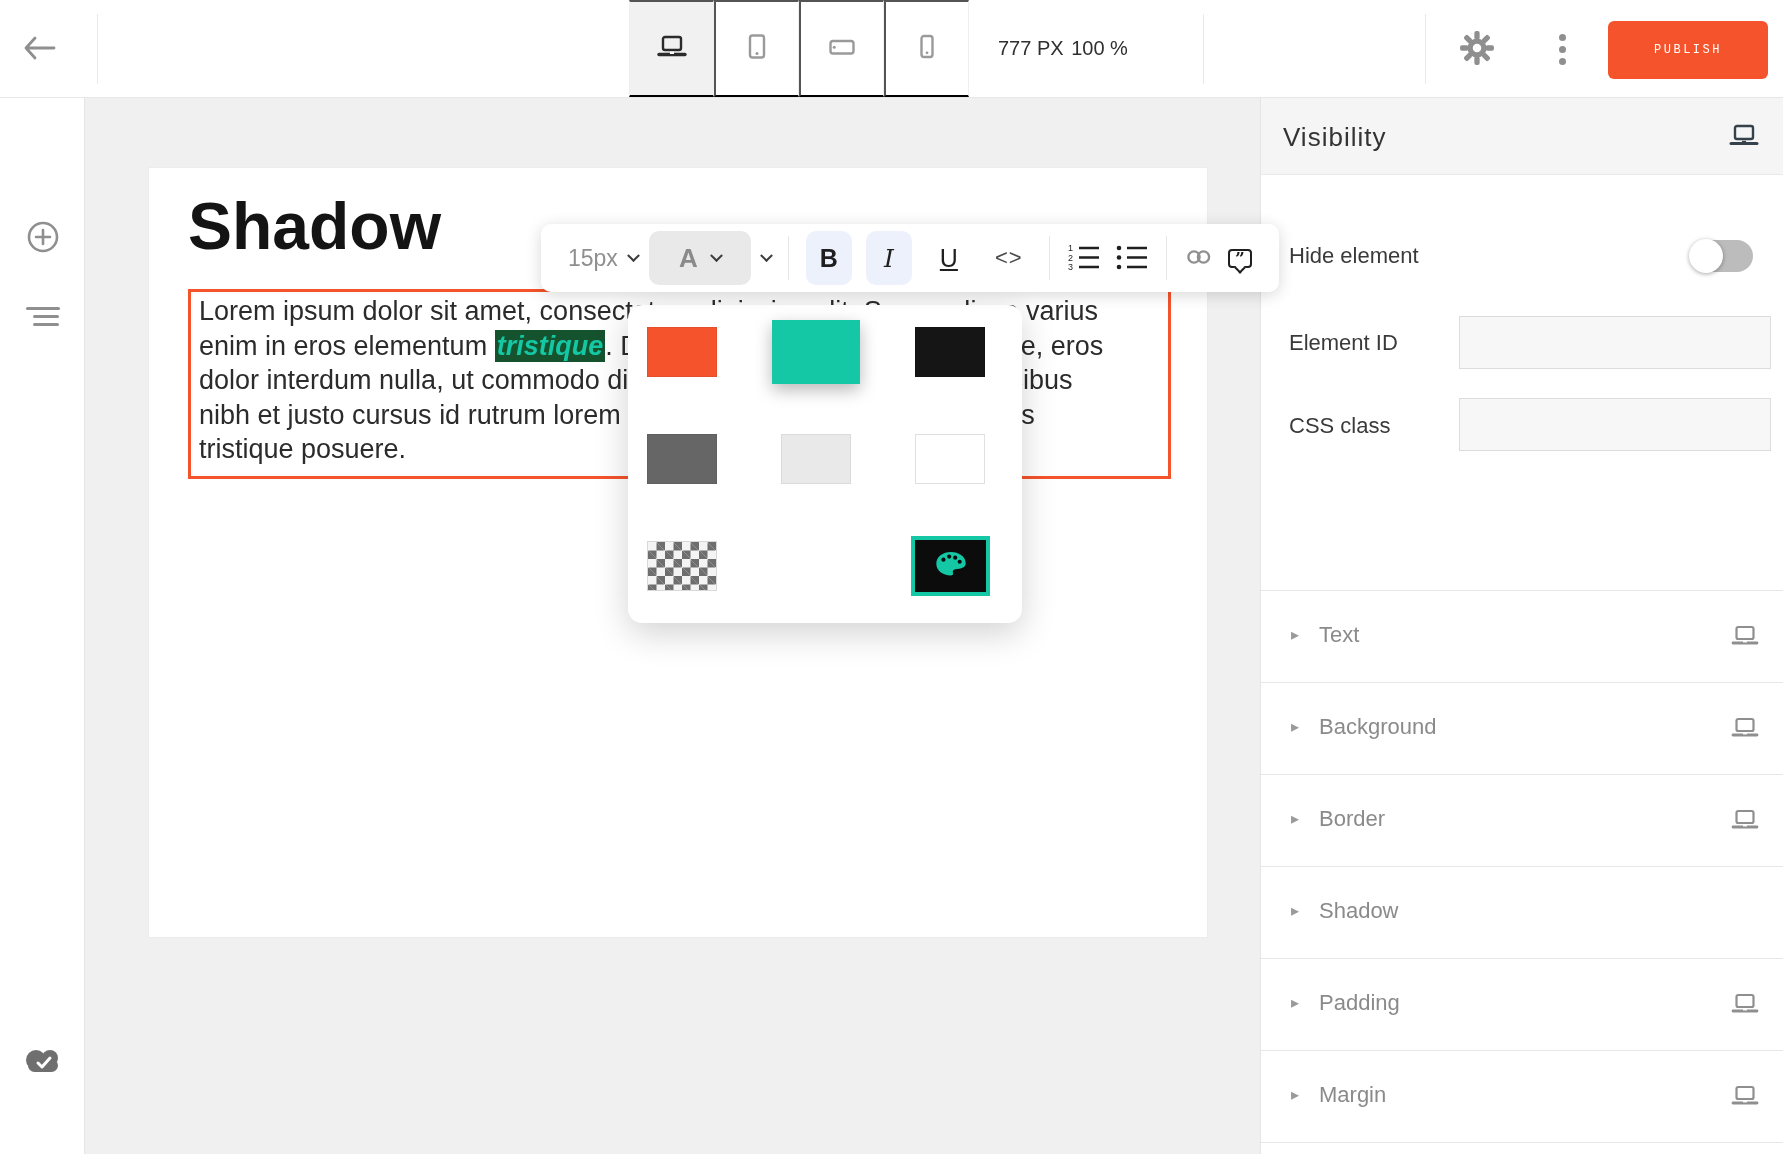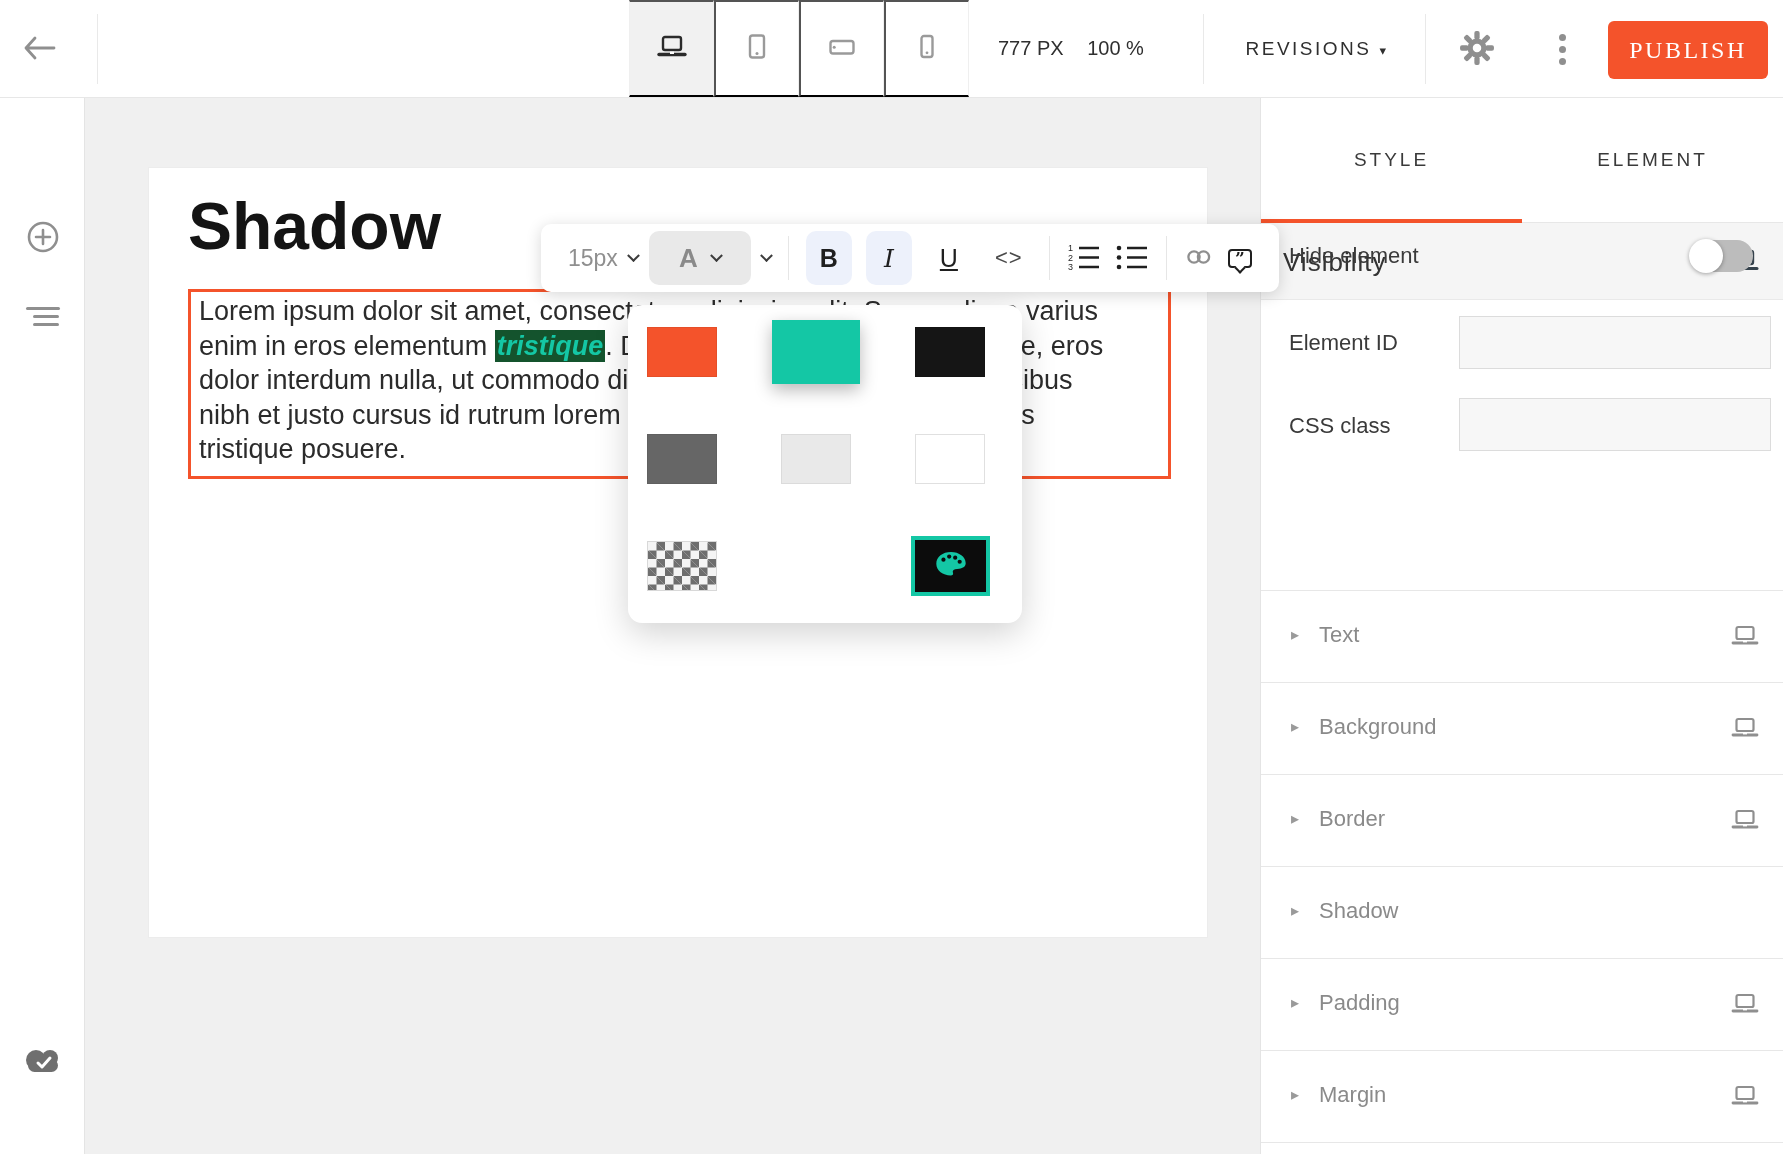--- a/index.html
+++ b/index.html
@@ -14,29 +14,29 @@
   #doc-info { position:absolute; left:128px; top:26px; }
   #doc-status { font-size:13px; letter-spacing:2.5px; color:#4a4a4a; margin-bottom:7px; }
   #doc-title { font-size:27px; color:#2d2d2d; }
   #doc-title .version { color:#9e9e9e; margin-left:8px; }
   #device-tabs { position:absolute; left:629px; top:0; height:97px; display:flex; }
   .device-tab { width:85px; height:97px; display:flex; align-items:center; justify-content:center;
     border-right:1px solid #efefef; background:#fff; cursor:pointer; }
   .device-tab:first-child { border-left:1px solid #efefef; }
   .device-tab.selected { background:#f1f1f1; }
   #viewport-stats { position:absolute; left:998px; top:37px; font-size:20px; color:#2f2f2f; white-space:nowrap; }
-  #viewport-stats span + span { margin-left:18px; }
+  #viewport-stats span + span { margin-left:2px; }
   #revisions-btn { position:absolute; left:1232px; top:0; height:97px; width:170px; border:none; background:none;
     font-size:19px; letter-spacing:2.5px; color:#2f2f2f; cursor:pointer; font-family:inherit; }
   #revisions-btn .caret { font-size:13px; margin-left:8px; color:#2f2f2f; }
   #gear-btn { position:absolute; left:1458px; top:30px; width:38px; height:38px; border:none; background:none; cursor:pointer; }
   #kebab-btn { position:absolute; left:1548px; top:28px; width:28px; height:42px; border:none; background:none; cursor:pointer; }
   #kebab-btn i { display:block; width:7px; height:7px; border-radius:50%; background:#8f8f8f; margin:5px auto; }
   #publish-btn { position:absolute; left:1608px; top:21px; width:160px; height:58px; border:none; border-radius:6px;
-    color:#fff; font-size:24px; letter-spacing:2.5px; cursor:pointer; font-family:Liberation Serif, serif; }
+    color:#fff; font-size:12px; letter-spacing:2.5px; cursor:pointer; font-family:Liberation Mono, monospace; }
 
   
   #sidebar { position:absolute; left:0; top:98px; width:85px; bottom:0; background:#fff;
     border-right:1px solid #e4e4e4; z-index:60; }
   .side-btn { position:absolute; left:0; width:85px; height:56px; border:none; background:none; cursor:pointer; }
   #add-btn { top:112px; }
   #layers-btn { top:188px; }
   #layers-btn i { display:block; height:3px; background:#8f8f8f; border-radius:2px; margin:5px auto 0; }
   #layers-btn i:nth-child(1){ width:34px; }
   #layers-btn i:nth-child(2){ width:26px; margin-left:33px; }
@@ -150,23 +150,20 @@
             <rect x="7.5" y="2" width="11" height="21" rx="2.5" fill="none" stroke="#9a9a9a" stroke-width="2.4"></rect>
             <circle cx="13" cy="18.8" r="1.4" fill="#9a9a9a"></circle>
           </svg></span>
       </button>
     </div>
   <div id="viewport-stats">
     <span>777 PX</span>
     <span>100 %</span>
   </div>
   <div class="vdiv" style="left:1203px"></div>
-  <button id="revisions-btn">
-    <span>REVISIONS</span><span class="caret">▾</span>
-  </button>
   <div class="vdiv" style="left:1425px"></div>
   <button id="gear-btn">
     <span>
       <svg width="36" height="36" viewBox="0 0 34 34">
         <g fill="#8f8f8f">
           <rect x="14.5" y="1" width="5" height="8" rx="1.8" transform="rotate(0 17 17)"></rect>
           <rect x="14.5" y="1" width="5" height="8" rx="1.8" transform="rotate(45 17 17)"></rect>
           <rect x="14.5" y="1" width="5" height="8" rx="1.8" transform="rotate(90 17 17)"></rect>
           <rect x="14.5" y="1" width="5" height="8" rx="1.8" transform="rotate(135 17 17)"></rect>
           <rect x="14.5" y="1" width="5" height="8" rx="1.8" transform="rotate(180 17 17)"></rect>
@@ -287,24 +284,20 @@
             <circle cx="6.6" cy="6.9" r="1.5"></circle>
             <circle cx="10.7" cy="4.7" r="1.5"></circle>
             <circle cx="15" cy="5.5" r="1.5"></circle>
             <circle cx="18.2" cy="8.4" r="1.5"></circle>
           </g>
         </svg></span>
     </div>
   </div>
 
 <div id="panel">
-  <div id="panel-tabs">
-      <button class="panel-tab active">STYLE</button>
-      <button class="panel-tab">ELEMENT</button>
-    </div>
   <div id="panel-header">
     <div id="panel-header-label">Visibility</div>
     <span id="panel-header-device">
       <svg width="30" height="24" viewBox="0 0 30 24">
           <rect x="6" y="2" width="18" height="13" rx="2" fill="none" stroke="#35424c" stroke-width="2.4"></rect>
           <path d="M2 19.5 H28" stroke="#35424c" stroke-width="3" stroke-linecap="round"></path>
           <rect x="13" y="16.8" width="4" height="2.2" fill="#35424c"></rect>
         </svg>
     </span>
   </div>

